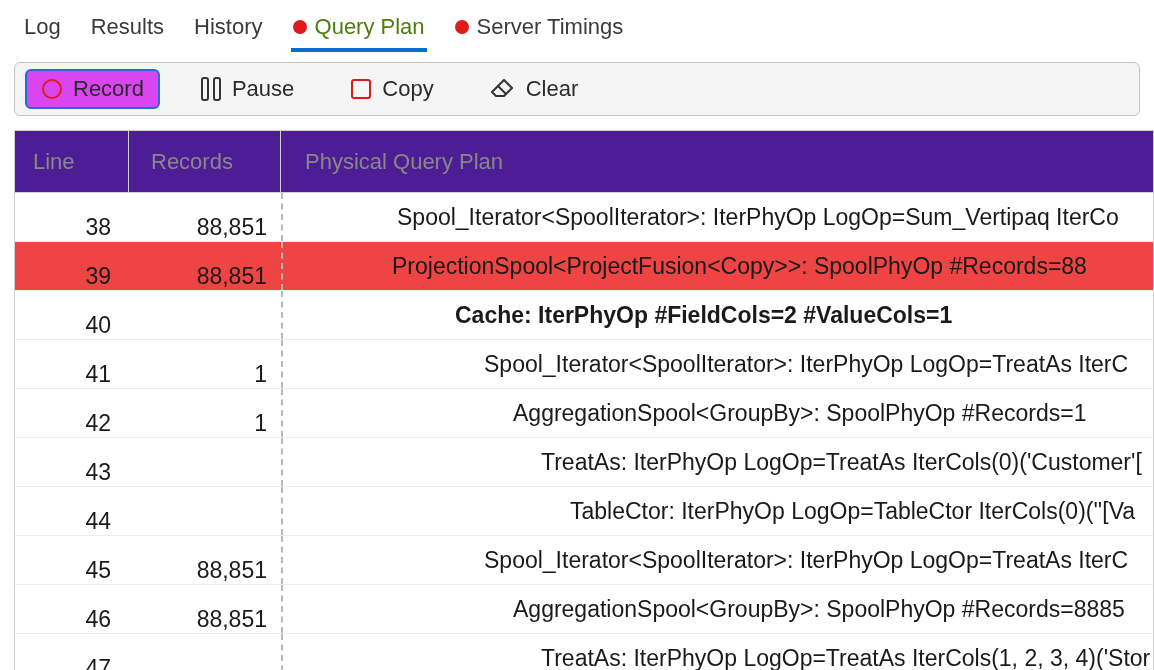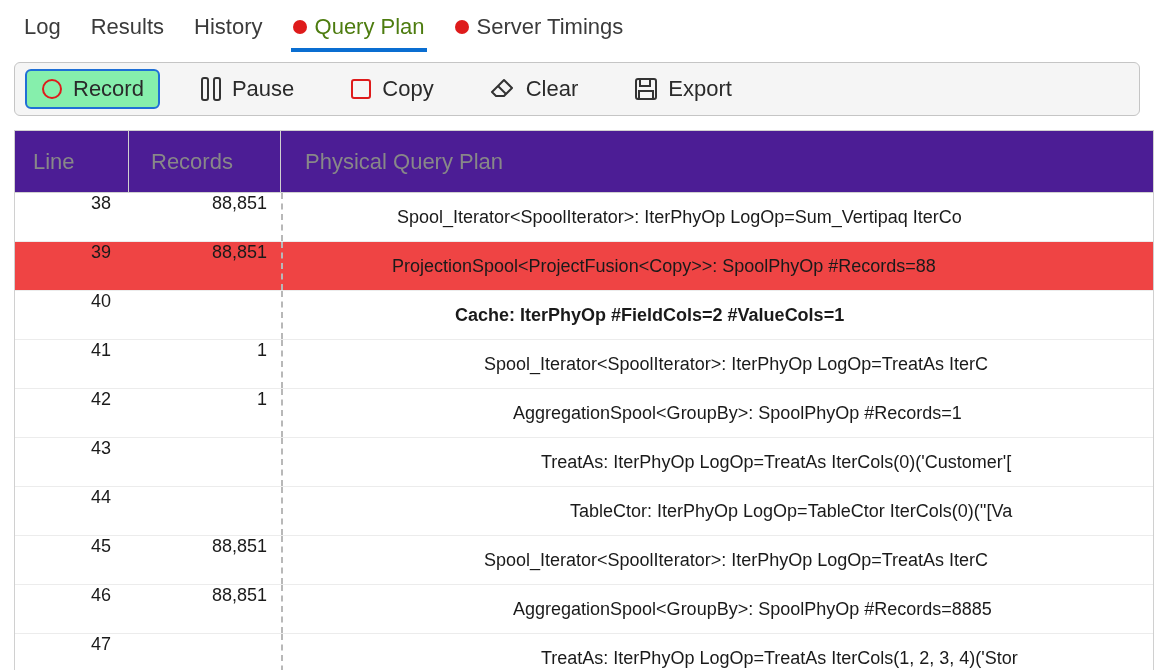--- a/index.html
+++ b/index.html
@@ -65,21 +65,21 @@
       padding: 5px 14px;
       border-radius: 6px;
       cursor: pointer;
       font-size: 22px;
       color: #2a2a2a;
       border: 2px solid transparent;
       background: transparent;
     }
     .tbtn.record {
       border: 2px solid #1f6fd6;
-      background: #86efac;
+      background: #d946ef;
     }
     .tbtn .icon {
       display: inline-flex;
       align-items: center;
       justify-content: center;
     }
     .tbtn svg {
       display: block;
     }
 
@@ -122,22 +122,22 @@
       text-align: left;
       height: 100%;
       display: flex;
       align-items: center;
     }
 
     .grow {
       display: flex;
       border-bottom: 1px solid #ececec;
       height: 49px;
-      align-items: flex-start;
-      font-size: 18px;
+      align-items: flex-end;
+      font-size: 23px;
       white-space: nowrap;
     }
     .grow.selected {
       background: #ef4444;
     }
     .grow .c-line {
       width: 114px;
       text-align: right;
       padding-right: 18px;
     }
@@ -212,30 +212,20 @@
     <span>Copy</span>
   </div>
   <div class="tbtn">
     <span class="icon">
       <svg width="26" height="22" viewBox="0 0 26 22">
           <path d="M 6 18 L 2 14 L 14 2 L 22 10 L 14 18 Z" fill="none" stroke="#333" stroke-width="2" stroke-linejoin="round"></path>
           <line x1="8" y1="8" x2="16" y2="16" stroke="#333" stroke-width="2"></line>
         </svg>
     </span>
     <span>Clear</span>
-  </div>
-  <div class="tbtn">
-    <span class="icon">
-      <svg width="24" height="24" viewBox="0 0 24 24">
-          <rect x="2" y="2" width="20" height="20" rx="2" fill="none" stroke="#333" stroke-width="2"></rect>
-          <rect x="6" y="2" width="10" height="7" fill="none" stroke="#333" stroke-width="2"></rect>
-          <rect x="5" y="14" width="14" height="8" fill="none" stroke="#333" stroke-width="2"></rect>
-        </svg>
-    </span>
-    <span>Export</span>
   </div>
 </div>
 
 <div class="grid">
   <div class="ghead">
     <div class="col-line">
       <span>Line</span>
     </div>
     <div class="col-records">
       <span>Records</span>

